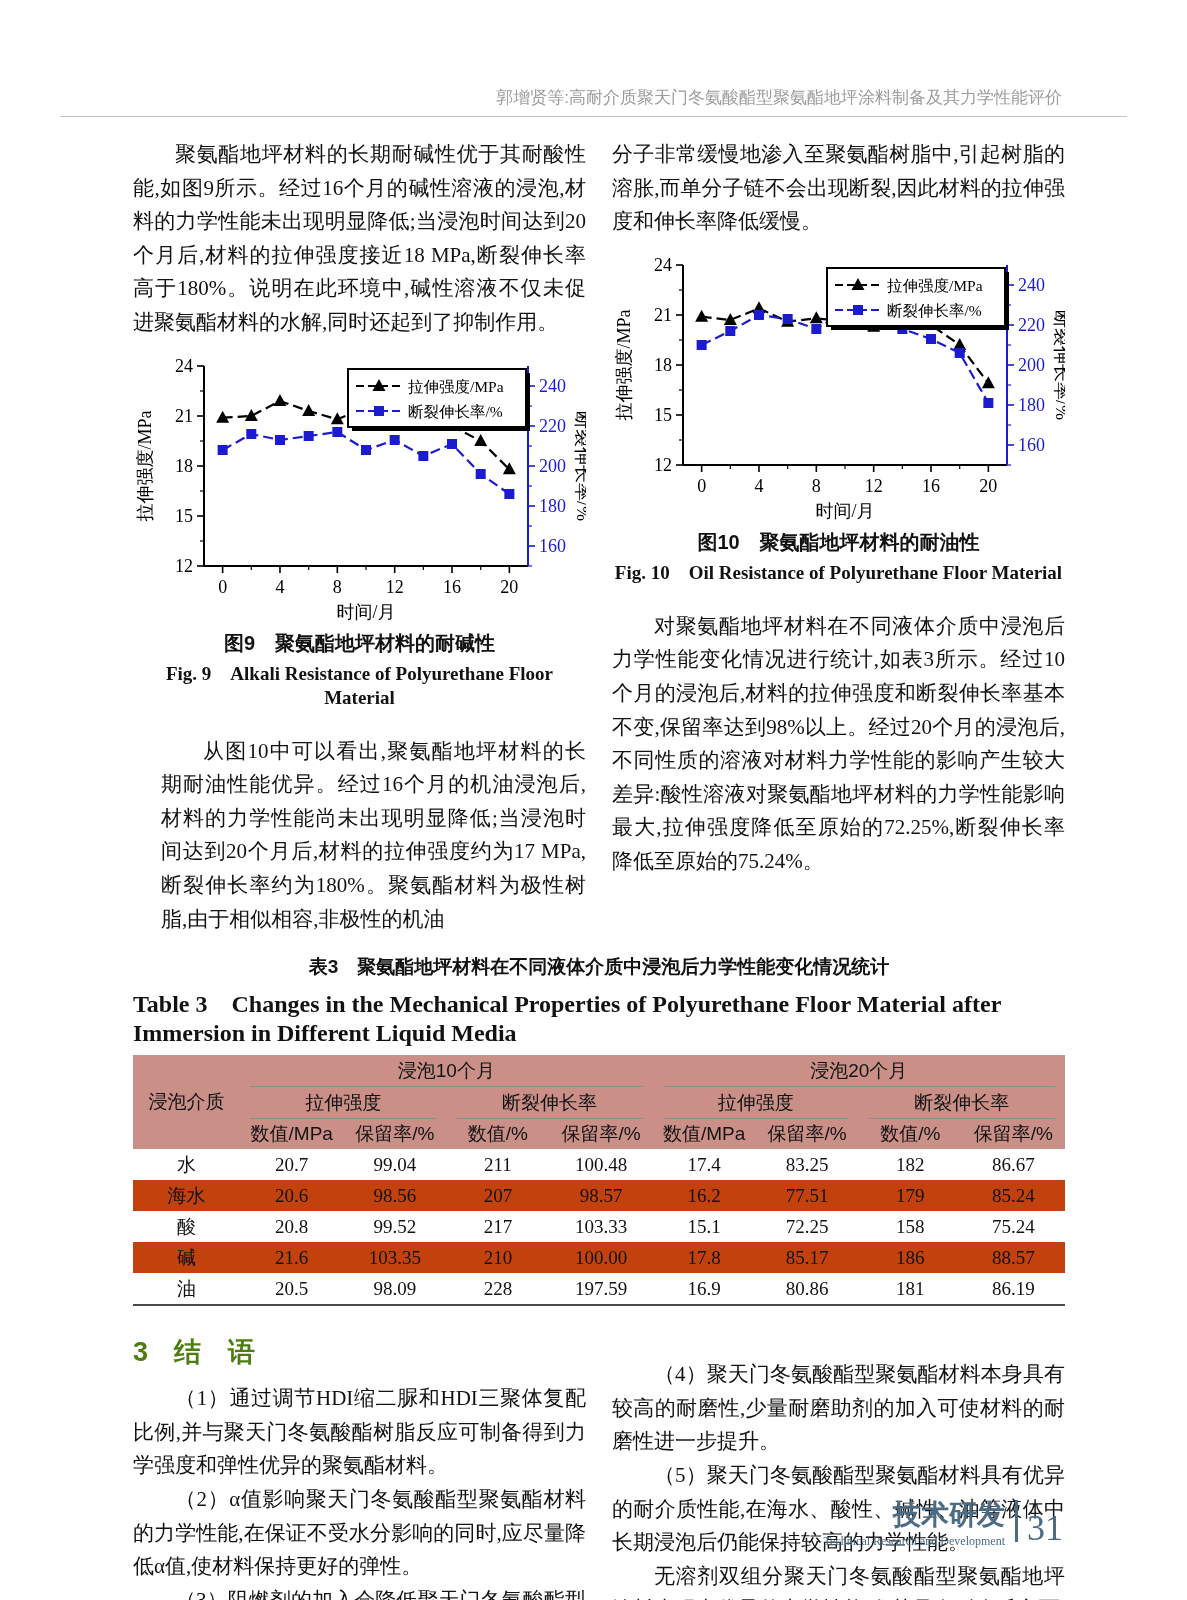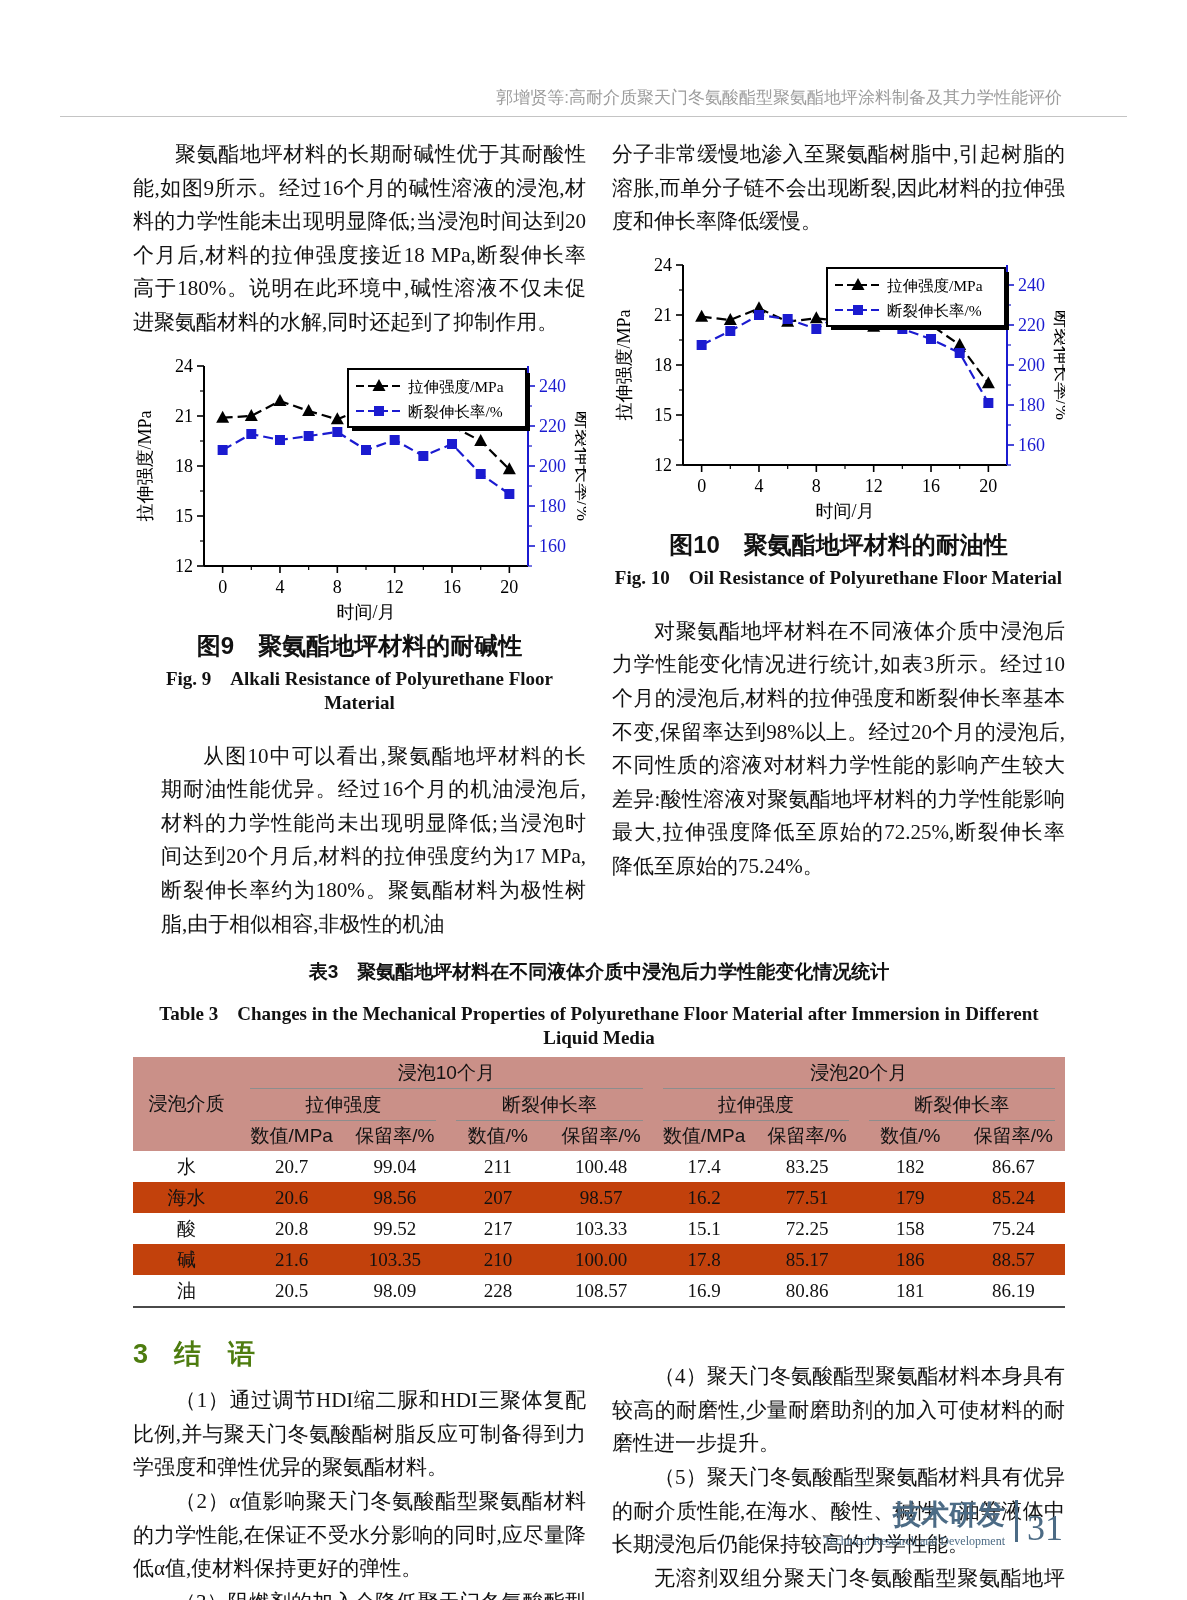--- a/index.html
+++ b/index.html
@@ -8,25 +8,25 @@
   .running-head{position:absolute;top:86px;left:60px;right:125px;text-align:right;
         color:#9c9c9c;font-size:17px;font-family:"Liberation Sans",sans-serif;}
   .head-rule{position:absolute;top:116px;left:60px;width:1067px;height:1px;background:#c4c4c4;}
   .content{position:absolute;top:138px;left:133px;width:932px;}
   .cols{display:flex;gap:26px;}
   .col{flex:1;min-width:0;}
   p.body{font-size:21px;line-height:1.6;text-align:justify;margin:0;}
   p.indent{text-indent:2em;}
   figure{margin:0;text-align:center;}
   .fig-svg{display:block;margin:10px auto 0 auto;}
-  .cap-zh{font-family:"Liberation Sans",sans-serif;font-weight:bold;font-size:24px;margin-top:2px;}
+  .cap-zh{font-family:"Liberation Sans",sans-serif;font-weight:bold;font-size:20px;margin-top:2px;}
   .cap-en{font-family:"Liberation Serif",serif;font-weight:bold;font-size:19px;margin-top:4px;}
   .table-section{margin-top:18px;}
   .tcap-zh{text-align:center;font-family:"Liberation Sans",sans-serif;font-weight:bold;font-size:19px;}
-  .tcap-en{text-align:center;font-family:"Liberation Serif",serif;font-weight:bold;font-size:19px;margin-top:16px;}
+  .tcap-en{text-align:left;font-family:"Liberation Serif",serif;font-weight:bold;font-size:24px;margin-top:8px;}
   table.media{border-collapse:collapse;width:100%;table-layout:fixed;margin-top:8px;font-size:19px;}
   table.media thead th{background:#ca9088;font-weight:normal;font-family:"Liberation Sans",sans-serif;}
   table.media th.r1{height:30px;}
   table.media th.r2{height:30px;}
   table.media th.r3{height:28px;}
   table.media th.u{position:relative;}
   table.media th.u::after{content:"";position:absolute;left:10px;right:10px;bottom:0;
         border-bottom:1.5px solid #8d8d8d;}
   table.media td{text-align:center;height:29px;font-family:"Liberation Serif",serif;}
   table.media td.medium{font-family:"Liberation Sans",sans-serif;}
@@ -328,21 +328,21 @@
               <td>17.8</td>
               <td>85.17</td>
               <td>186</td>
               <td>88.57</td>
             </tr>
             <tr>
               <td class="medium">油</td>
               <td>20.5</td>
               <td>98.09</td>
               <td>228</td>
-              <td>108.57</td>
+              <td>197.59</td>
               <td>16.9</td>
               <td>80.86</td>
               <td>181</td>
               <td>86.19</td>
             </tr>
           </tbody>
       </table>
     </div>
 
     <div class="cols concl">

